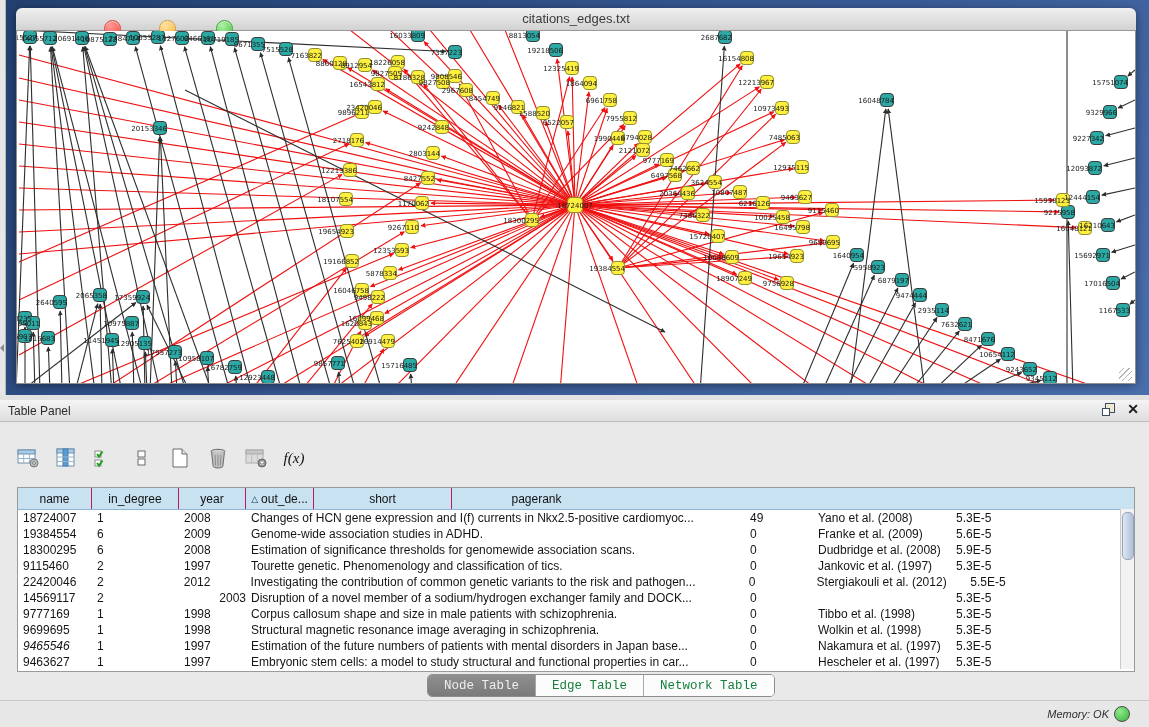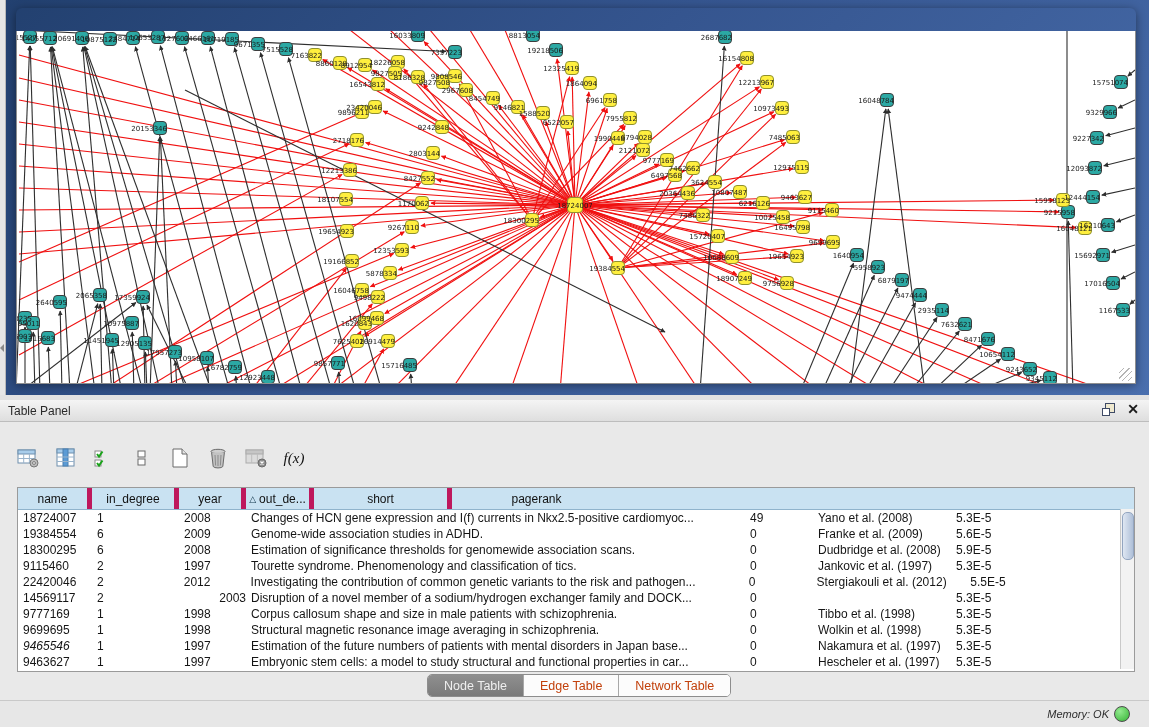--- a/index.html
+++ b/index.html
@@ -38,52 +38,58 @@
   .float-icon .sq1{position:absolute;left:3px;top:0;width:8px;height:8px;border:1px solid #3e4a66;background:#efe9cf;}
   .float-icon .sq2{position:absolute;left:0;top:5px;width:6px;height:6px;border:1px solid #3e4a66;background:#fff;}
   .close-x{font-size:14px;font-weight:bold;color:#1a1a1a;line-height:14px;cursor:default;}
 
   .toolbar{position:absolute;left:14px;top:40px;height:36px;display:flex;align-items:center;gap:10px;}
   .tb-btn{width:28px;height:28px;display:flex;align-items:center;justify-content:center;background:transparent;border:none;padding:0;}
   .fx{font-family:"Liberation Serif",serif;font-style:italic;font-size:15px;color:#111;}
 
   .data-table{position:absolute;left:17px;top:87px;width:1116px;height:183px;background:#fff;border:1px solid #9a9a9a;}
   .t-header{display:flex;height:21px;background:#c9e2f2;border-bottom:1px solid #8fb3cc;}
-  .t-hcell{box-sizing:border-box;border-right:5px solid #be185d;font-size:12px;color:#111;
+  .t-hcell{box-sizing:border-box;border-right:1px solid #be185d;font-size:12px;color:#111;
     display:flex;align-items:center;justify-content:center;white-space:nowrap;overflow:hidden;}
   .t-hcell:last-child{border-right:none;}
   .sort-tri{font-size:9px;color:#0d3349;margin-right:3px;}
   .t-body{position:relative;}
   .t-row{display:flex;height:16px;}
   .t-cell{box-sizing:border-box;padding:1px 0 0 5px;font-size:12px;color:#151515;white-space:nowrap;overflow:hidden;}
   .v-scroll{position:absolute;right:0;top:21px;width:13px;height:160px;background:#f2f2f2;border-left:1px solid #c9c9c9;}
   .v-thumb{position:absolute;left:1px;top:3px;width:10px;height:46px;border-radius:5px;
     background:linear-gradient(90deg,#dfe7f2,#aebfd8);border:1px solid #93a5c0;}
 
-  .tabs{position:absolute;left:427px;top:274px;height:21px;display:flex;border:1px solid #8d8d8d;border-radius:5px;overflow:hidden;background:#fcfcfc;}
-  .tab{padding:0 16px;font-size:12.5px;display:flex;align-items:center;color:#c2410c;background:#fcfcfc;border-right:1px solid #a8a8a8;}
+  .tabs{position:absolute;left:427px;top:274px;height:21px;display:flex;border:1px solid #8d8d8d;border-radius:5px;overflow:hidden;background:#fcfcfc;font-family:Liberation Mono, monospace;}
+  .tab{padding:0 16px;font-size:12.5px;display:flex;align-items:center;color:#15803d;background:#fcfcfc;border-right:1px solid #a8a8a8;}
   .tab:last-child{border-right:none;}
   .tab.active{background:linear-gradient(#8f8f8f,#7a7a7a);color:#efefef;}
 
   .statusbar{position:absolute;left:0;top:300px;width:1149px;height:27px;background:#e7e7e7;border-top:1px solid #c9c9c9;}
   .mem-label{position:absolute;right:40px;top:7px;font-size:11px;color:#2e2e2e;font-style:italic;}
   .mem-dot{position:absolute;right:19px;top:5px;width:14px;height:14px;border-radius:50%;
     background:radial-gradient(circle at 35% 30%,#93ea8f,#35b335);border:1px solid #4c4c4c;}
 </style>
 </head>
 <body>
 
 <div class="stage">
 
   <div class="desktop">
     <div class="left-strip">
       <div class="collapse-arrow"></div>
     </div>
 
     <div class="net-window">
+      <div class="titlebar">
+        <span class="light red"></span>
+        <span class="light yellow"></span>
+        <span class="light green"></span>
+        <div class="win-title">citations_edges.txt</div>
+      </div>
       <div class="net-content">
         <svg id="graph-svg" class="graph-svg" width="1118" height="352" viewBox="17 31 1118 352">
             <defs>
               <marker id="mr" markerWidth="7" markerHeight="6" refX="4.5" refY="2.5" orient="auto" markerUnits="userSpaceOnUse">
                 <path d="M0,0 L5,2.5 L0,5 Z" fill="#f01010"></path>
               </marker>
               <marker id="mk" markerWidth="7" markerHeight="6" refX="4.5" refY="2.5" orient="auto" markerUnits="userSpaceOnUse">
                 <path d="M0,0 L5,2.5 L0,5 Z" fill="#2e2e2e"></path>
               </marker>
               <clipPath id="cv">
@@ -634,21 +640,21 @@
             <div class="t-cell" style="width: 67px;">2008</div>
             <div class="t-cell" style="width: 499px;">Estimation of significance thresholds for genomewide association scans.</div>
             <div class="t-cell" style="width: 68px;">0</div>
             <div class="t-cell" style="width: 138px;">Dudbridge et al. (2008)</div>
             <div class="t-cell" style="width: 169px;">5.9E-5</div>
           </div>
           <div class="t-row">
             <div class="t-cell" style="width: 74px;">9115460</div>
             <div class="t-cell" style="width: 87px;">2</div>
             <div class="t-cell" style="width: 67px;">1997</div>
-            <div class="t-cell" style="width: 499px;">Tourette syndrome. Phenomenology and classification of tics.</div>
+            <div class="t-cell" style="width: 499px;">Tourette genetic. Phenomenology and classification of tics.</div>
             <div class="t-cell" style="width: 68px;">0</div>
             <div class="t-cell" style="width: 138px;">Jankovic et al. (1997)</div>
             <div class="t-cell" style="width: 169px;">5.3E-5</div>
           </div>
           <div class="t-row">
             <div class="t-cell" style="width: 74px;">22420046</div>
             <div class="t-cell" style="width: 87px;">2</div>
             <div class="t-cell" style="width: 67px;">2012</div>
             <div class="t-cell" style="width: 499px;">Investigating the contribution of common genetic variants to the risk and pathogen...</div>
             <div class="t-cell" style="width: 68px;">0</div>

